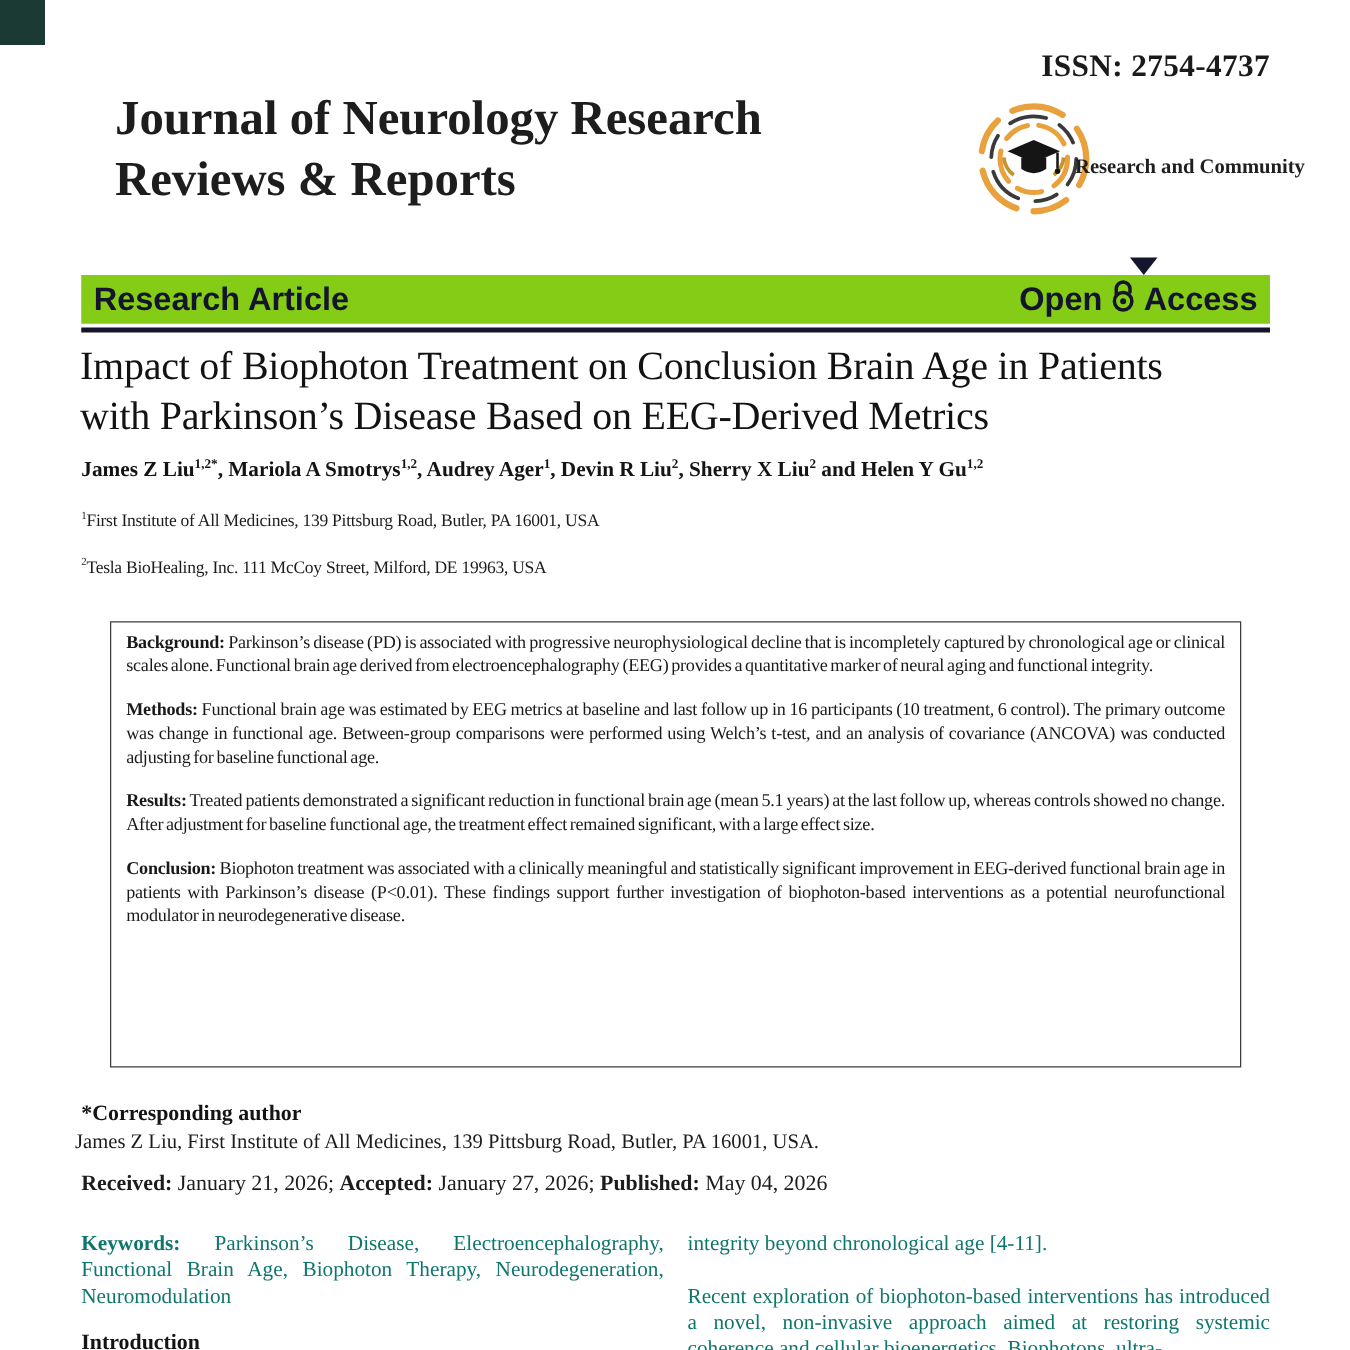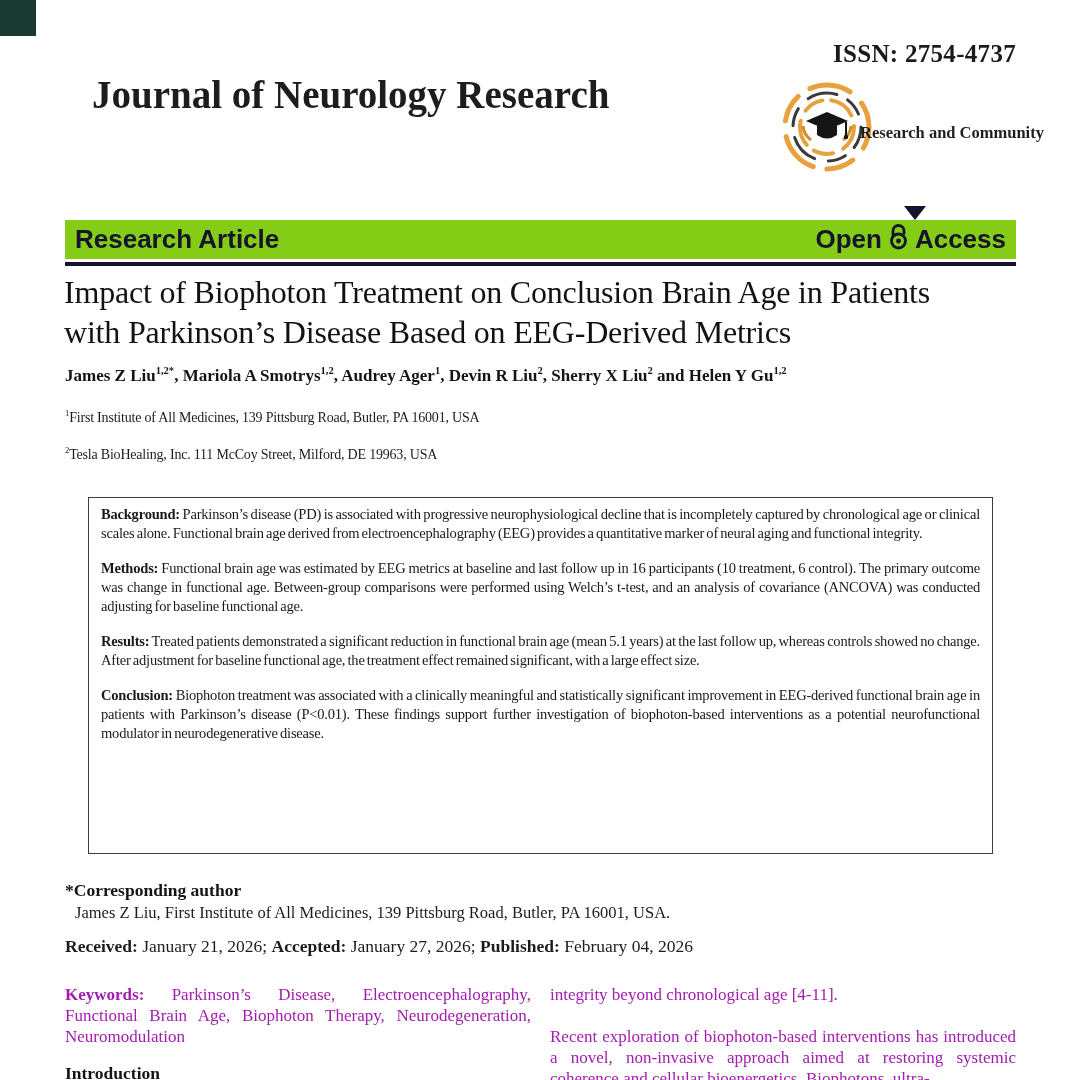--- a/index.html
+++ b/index.html
@@ -35,39 +35,40 @@
   .affil-1 { top:410px; } .affil-2 { top:447px; }
   sup { font-size:62%; vertical-align:super; line-height:0; }
 
   .abstract-box { position:absolute; left:88px; top:497px; width:905px; min-height:357px;
     border:1.5px solid #3c3c3c; padding:7px 12px 2px; background:#ffffff; }
   .abstract-heading { font-size:19px; font-weight:bold; letter-spacing:0.4px; color:#111; margin-bottom:6px; }
   .abstract-box p { font-size:14.5px; line-height:19px; text-align:justify; color:#191919;
     letter-spacing:-0.2px; word-spacing:-1.2px; margin-bottom:16px; }
 
   .corr-heading { position:absolute; left:65px; top:880px; font-size:17.5px; font-weight:bold; color:#141414; }
-  .corr-text { position:absolute; left:75px; top:903px; font-size:16.5px; color:#1c1c1c; }
+  .corr-text { position:absolute; left:60px; top:903px; font-size:16.5px; color:#1c1c1c; }
 
   .dates { position:absolute; left:65px; top:936px; font-size:17.5px; color:#1c1c1c; }
 
   .col { position:absolute; top:984px; width:466px; font-size:17px; line-height:21px; }
   .col-left { left:65px; } .col-right { left:550px; }
-  .col p { text-align:justify; color:#a21caf; }
+  .col p { text-align:justify; color:#0f766e; }
   .col .gap { height:21px; }
   .intro-heading { font-size:17.5px; font-weight:bold; margin-top:16px; color:#141414; }
 </style>
 </head>
 <body>
 
 <div class="corner-square"></div>
 
 <div class="issn">ISSN: 2754-4737</div>
 
 <div class="journal-title">
   <div>Journal of Neurology Research</div>
+  <div>Reviews &amp; Reports</div>
 </div>
 
 <div class="logo">
   <span>
     <svg width="94" height="94" viewBox="0 0 94 94">
       <g fill="none" stroke-linecap="round">
         <circle cx="47" cy="47" r="42" stroke="#E8A13C" stroke-width="5" stroke-dasharray="42 16 28 14" stroke-dashoffset="20"></circle>
         <circle cx="47" cy="47" r="34" stroke="#3a3a3a" stroke-width="3" stroke-dasharray="30 12 18 14" stroke-dashoffset="8"></circle>
         <circle cx="47" cy="47" r="27" stroke="#E8A13C" stroke-width="4" stroke-dasharray="20 9 26 11" stroke-dashoffset="30"></circle>
       </g>
@@ -122,21 +123,21 @@
 
 <div class="corr-heading">*Corresponding author</div>
 <div class="corr-text">James Z Liu, First Institute of All Medicines, 139 Pittsburg Road, Butler, PA 16001, USA.</div>
 
 <div class="dates">
   <b>Received:</b>
   <span>January 21, 2026;</span>
   <b>Accepted:</b>
   <span>January 27, 2026;</span>
   <b>Published:</b>
-  <span>February 04, 2026</span>
+  <span>May 04, 2026</span>
 </div>
 
 <div class="col col-left">
   <p><b>Keywords:</b> <span>Parkinson’s Disease, Electroencephalography, Functional Brain Age, Biophoton Therapy, Neurodegeneration, Neuromodulation</span></p>
   <div class="intro-heading">Introduction</div>
 </div>
 
 <div class="col col-right">
   <p>integrity beyond chronological age [4-11].</p>
   <div class="gap"></div>

